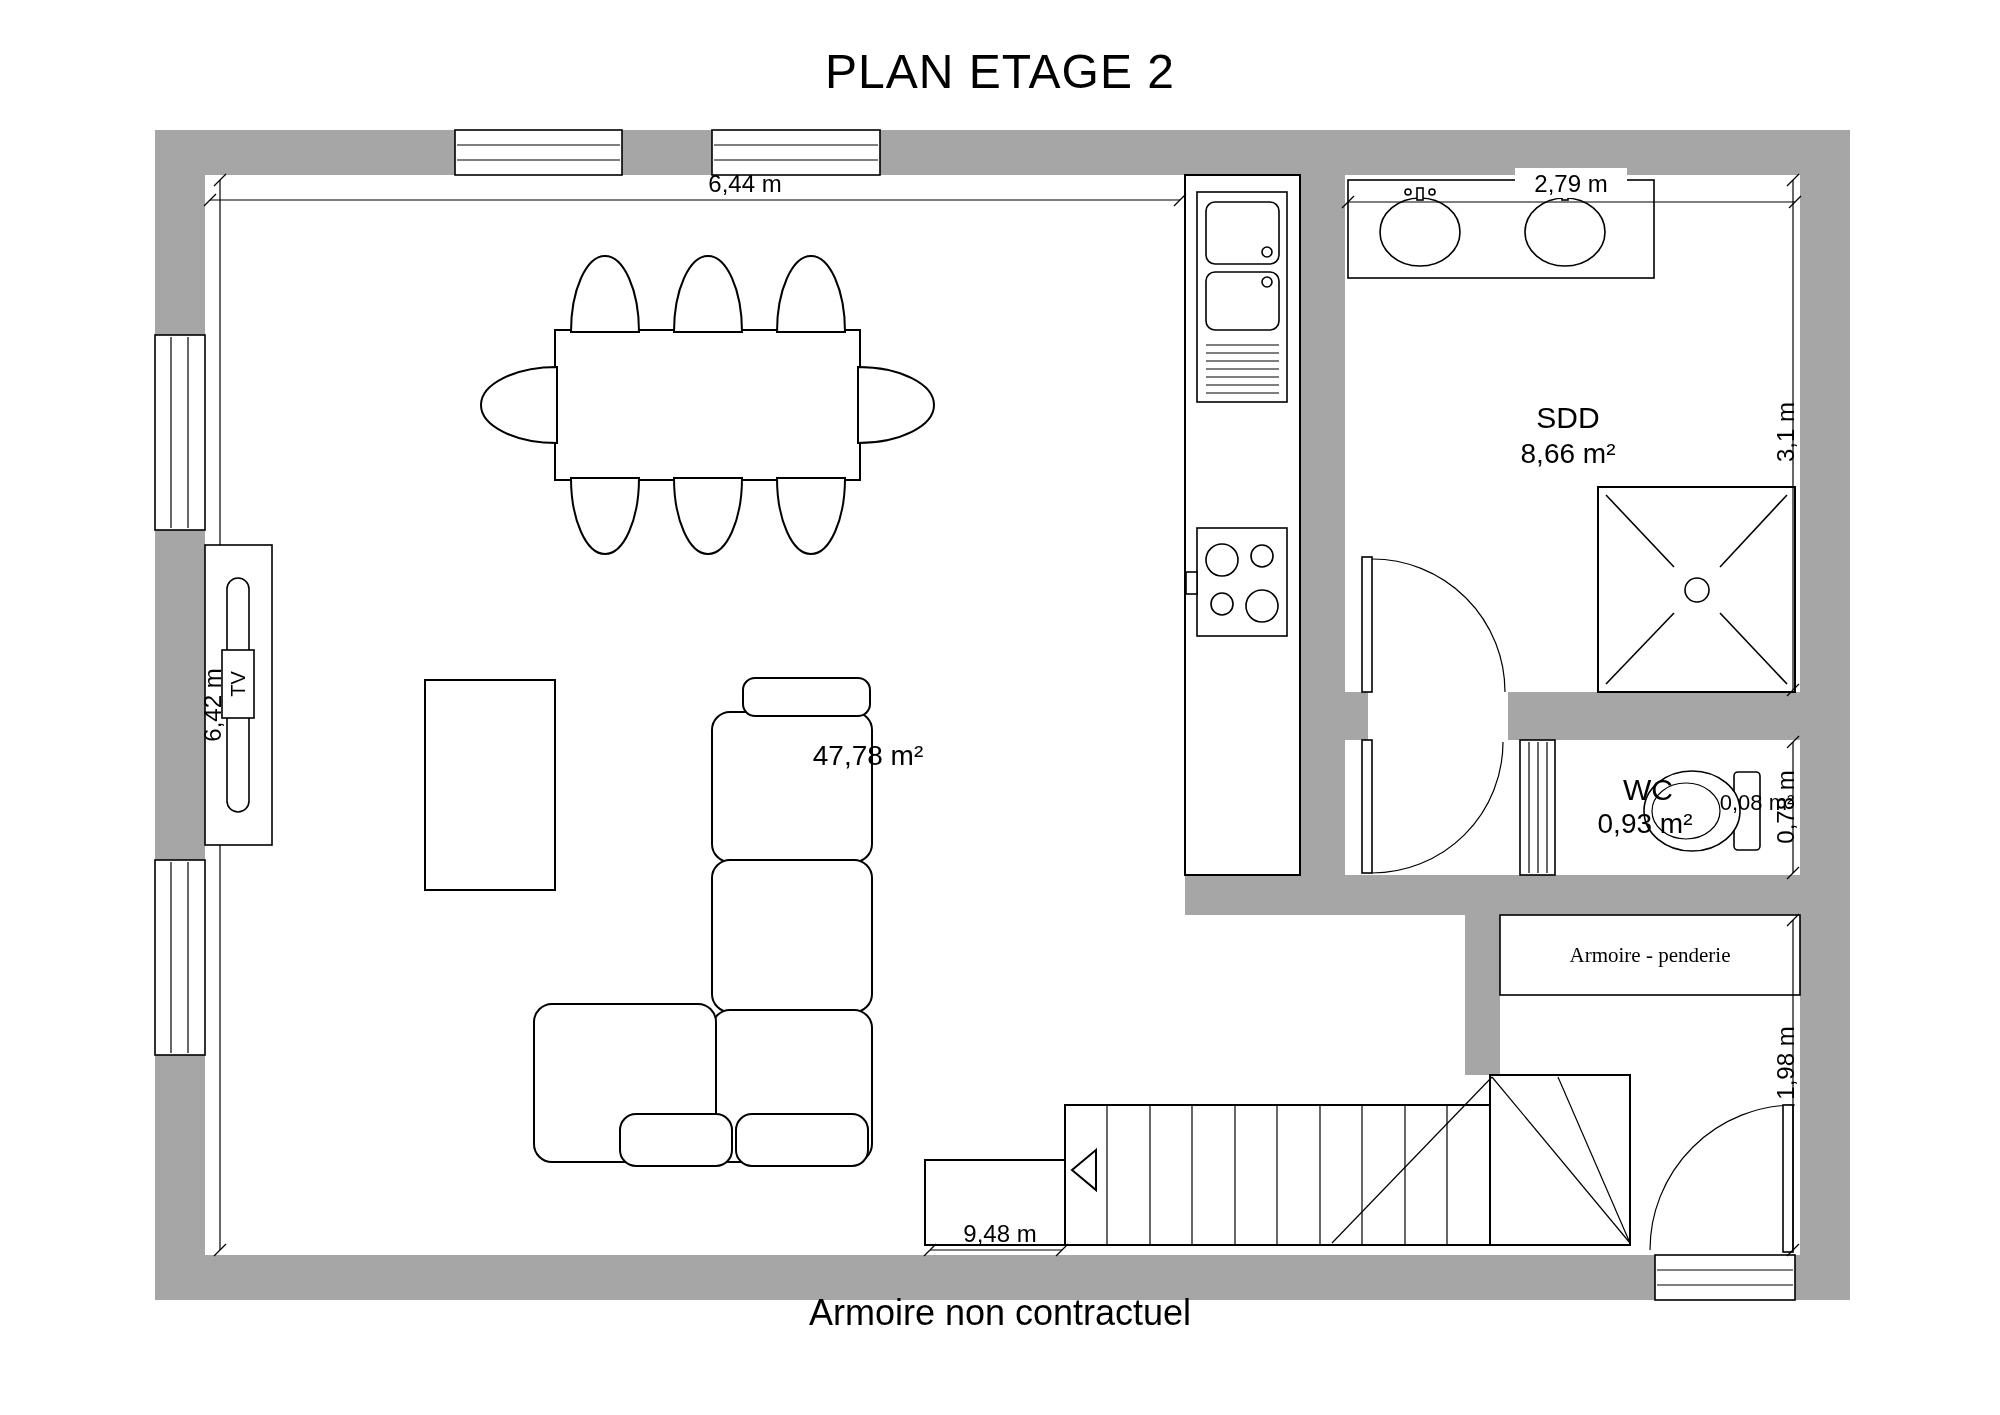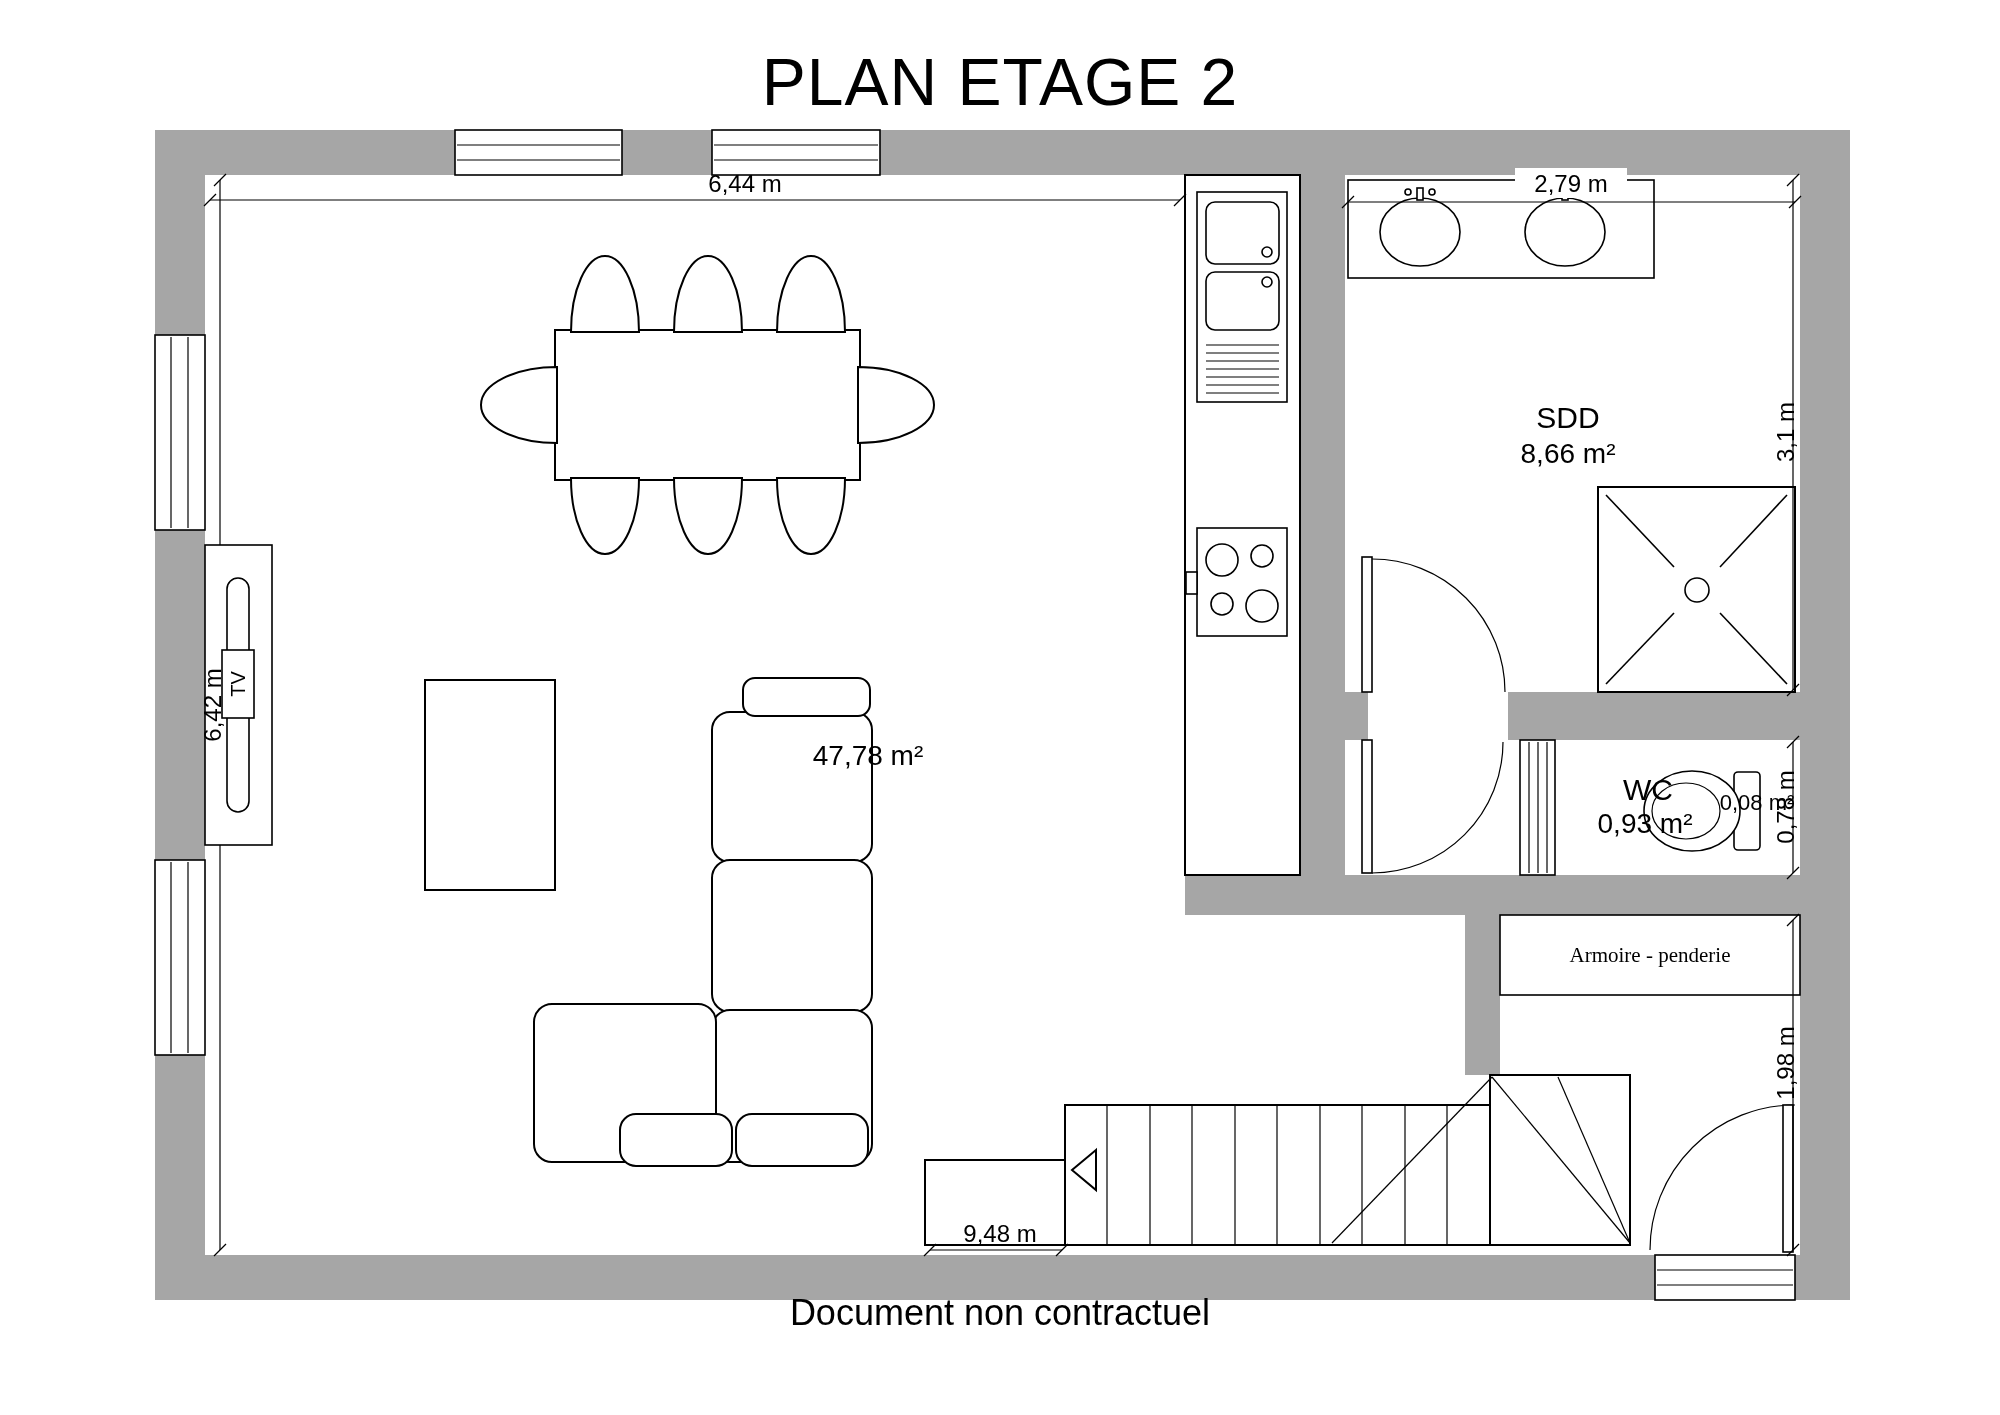--- a/index.html
+++ b/index.html
@@ -1,17 +1,17 @@
 <!DOCTYPE html>
 <html><head>
 <meta charset="utf-8">
 <style>
   html,body{margin:0;padding:0;background:#ffffff;}
   body{width:2000px;height:1415px;position:relative;font-family:"Liberation Sans",sans-serif;color:#000;}
-  .title{position:absolute;top:44px;left:0;width:100%;text-align:center;font-size:66px;letter-spacing:1px;}
+  .title{position:absolute;top:44px;left:0;width:100%;text-align:center;font-size:48px;letter-spacing:1px;}
   .footer{position:absolute;top:1292px;left:0;width:100%;text-align:center;font-size:36px;}
   svg{position:absolute;top:0;left:0;}
   svg text{font-family:"Liberation Sans",sans-serif;fill:#000;}
   .w{fill:#a6a6a6;stroke:none;}
   .fw{fill:#ffffff;stroke:#000;stroke-width:2;}
   .fx{fill:#ffffff;stroke:#000;stroke-width:1.6;}
   .ln{fill:none;stroke:#000;stroke-width:1.6;}
   .thin{fill:none;stroke:#000;stroke-width:1.2;}
   .dim{font-size:24px;}
   .area{font-size:28px;}
@@ -246,13 +246,13 @@
   <text class="area" x="868" y="765" text-anchor="middle">47,78 m²</text>
   <text class="room" x="1568" y="428" text-anchor="middle">SDD</text>
   <text class="area" x="1568" y="463" text-anchor="middle">8,66 m²</text>
   <text class="room" x="1648" y="800" text-anchor="middle">WC</text>
   <text class="area" x="1645" y="833" text-anchor="middle">0,93 m²</text>
   <text class="small" x="1757" y="810" text-anchor="middle">0,08 m²</text>
   <text class="serif" x="1650" y="962" text-anchor="middle">Armoire - penderie</text>
   <text class="tvl" x="238" y="691" text-anchor="middle" transform="rotate(-90 238 684)">TV</text>
 </svg>
 
-<div class="footer">Document non contractuel</div>
+<div class="footer">Armoire non contractuel</div>
 
 </body></html>

